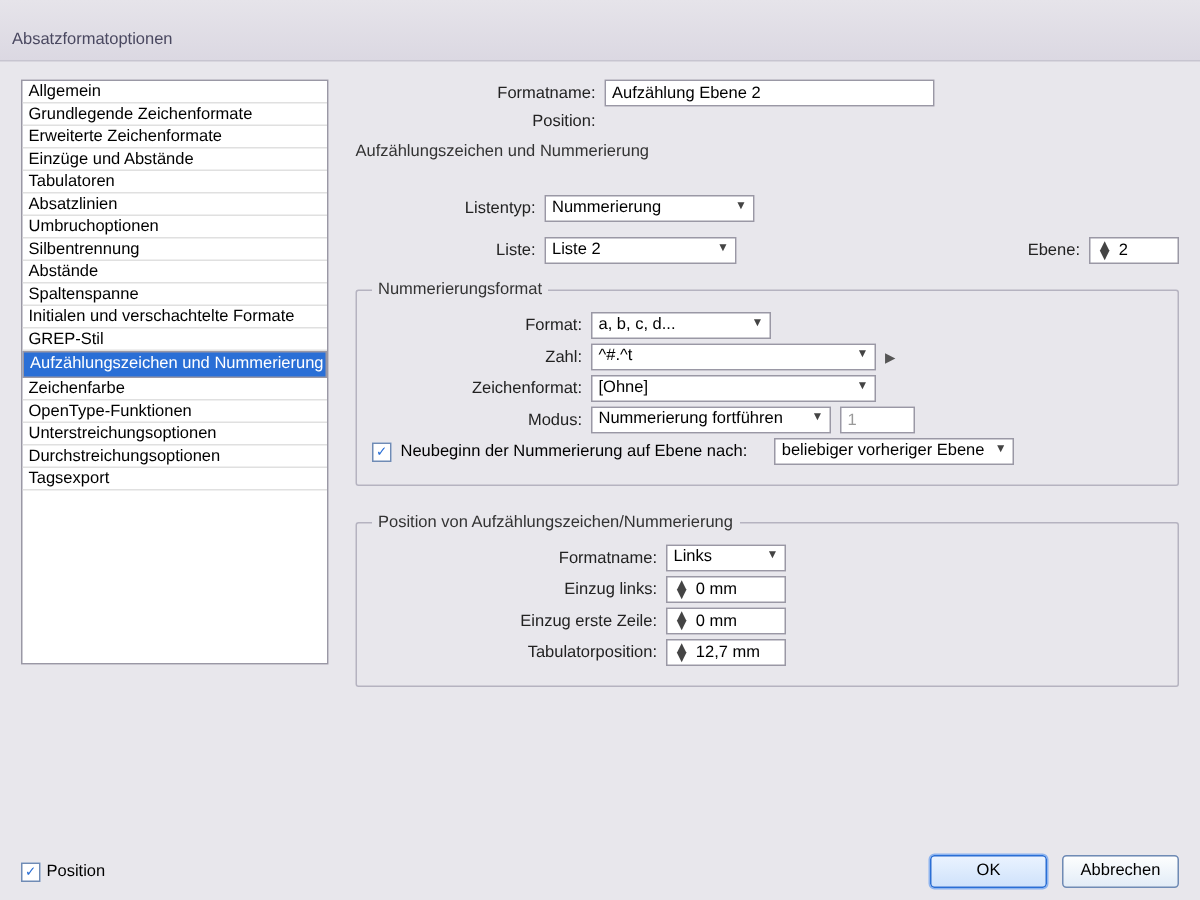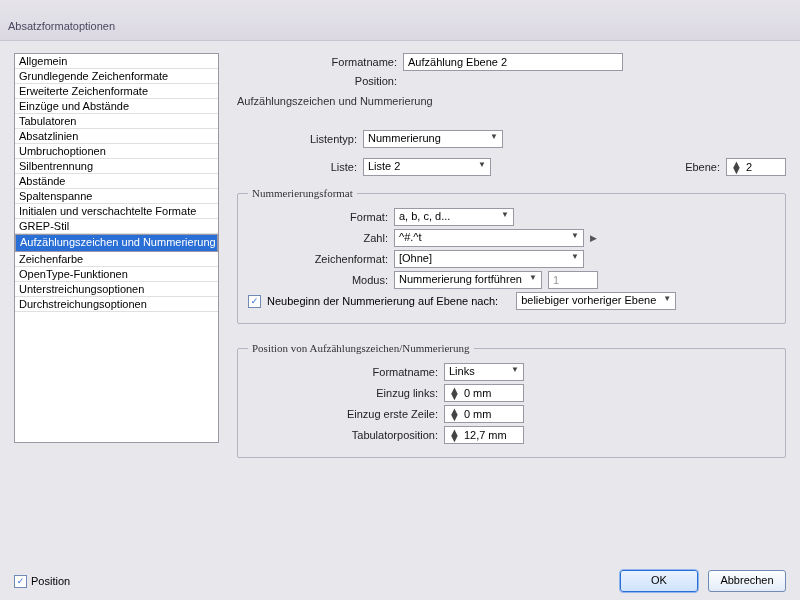--- a/index.html
+++ b/index.html
@@ -12,21 +12,21 @@
   .rpanel { flex:1; display:flex; flex-direction:column; gap:4px; }
   .toprow { display:flex; align-items:center; gap:6px; }
   .lbl { text-align:right; color:#222; }
   .lblw { width:120px; }
   input.tx, .sel, .spin { background:#fff; border:1px solid #9a98a5; padding:1px 4px; height:18px; }
   .sel { display:flex; justify-content:space-between; }
   .sel .arrow, .spin .arrows { font-size:8px; color:#444; }
   .spin { display:flex; align-items:center; gap:4px; }
   .spin .arrows { display:flex; flex-direction:column; line-height:6px; }
   fieldset { border:1px solid #b5b3c0; margin:4px 0 10px 0; padding:6px 10px 10px 10px; border-radius:2px; }
-  legend { padding:0 4px; color:#333;font-family:Liberation Serif, serif; }
+  legend { padding:0 4px; color:#333; }
   .row { display:flex; align-items:center; gap:6px; margin:3px 0; }
   .footer { position:absolute; bottom:8px; left:0; right:0; display:flex; align-items:center; padding:0 14px; }
   .btn { min-width:78px; height:22px; border:1px solid #6f8bb5; border-radius:3px; background:linear-gradient(#fdfefe,#e2ecf7); text-align:center; line-height:18px; }
   .btn.ok { border:1px solid #2a6fd6; outline:1px solid #8db4ef; background:linear-gradient(#eaf3ff,#cfe2fb);}
   .chk { width:13px; height:13px; border:1px solid #6f8bb5; background:#fff; display:inline-flex; align-items:center; justify-content:center; font-size:9px; color:#2a6fd6;}
   .section-title { color:#333; margin-top:4px; }
   .disabled { background:#f2f2f4; color:#999; border-color:#c3c2cc;}
   .play-icon { font-size:9px; color:#555; }
 </style>
 </head>
@@ -48,20 +48,21 @@
       <div class="sidebar-item">Silbentrennung</div>
       <div class="sidebar-item">Abstände</div>
       <div class="sidebar-item">Spaltenspanne</div>
       <div class="sidebar-item">Initialen und verschachtelte Formate</div>
       <div class="sidebar-item">GREP-Stil</div>
       <div class="sidebar-item sel">Aufzählungszeichen und Nummerierung</div>
       <div class="sidebar-item">Zeichenfarbe</div>
       <div class="sidebar-item">OpenType-Funktionen</div>
       <div class="sidebar-item">Unterstreichungsoptionen</div>
       <div class="sidebar-item">Durchstreichungsoptionen</div>
+      <div class="sidebar-item">Tagsexport</div>
     </div>
 
   <div class="rpanel">
     <div class="toprow" style="margin-left:70px;">
       <span class="lbl" style="width:90px">Formatname:</span>
       <input class="tx" style="width: 220px;" value="Aufzählung Ebene 2">
     </div>
     <div class="toprow" style="margin-left:70px;">
       <span class="lbl" style="width:90px">Position:</span>
     </div>
@@ -112,21 +113,21 @@
       </div>
       <div class="row">
         <span class="lbl" style="width:140px">Zeichenformat:</span>
         <div class="sel" style="width:190px">
           <span>[Ohne]</span>
             <span class="arrow">▼</span>
         </div>
       </div>
       <div class="row">
         <span class="lbl" style="width:140px">Modus:</span>
-        <div class="sel" style="width:148px">
+        <div class="sel" style="width:160px">
           <span>Nummerierung fortführen</span>
             <span class="arrow">▼</span>
         </div>
         <input class="tx disabled" style="width: 50px;" disabled="" value="1">
       </div>
       <div class="row">
         <span class="chk">✓</span>
         <span>Neubeginn der Nummerierung auf Ebene nach:</span>
         <span style="width:6px"></span>
         <div class="sel" style="width:160px">

